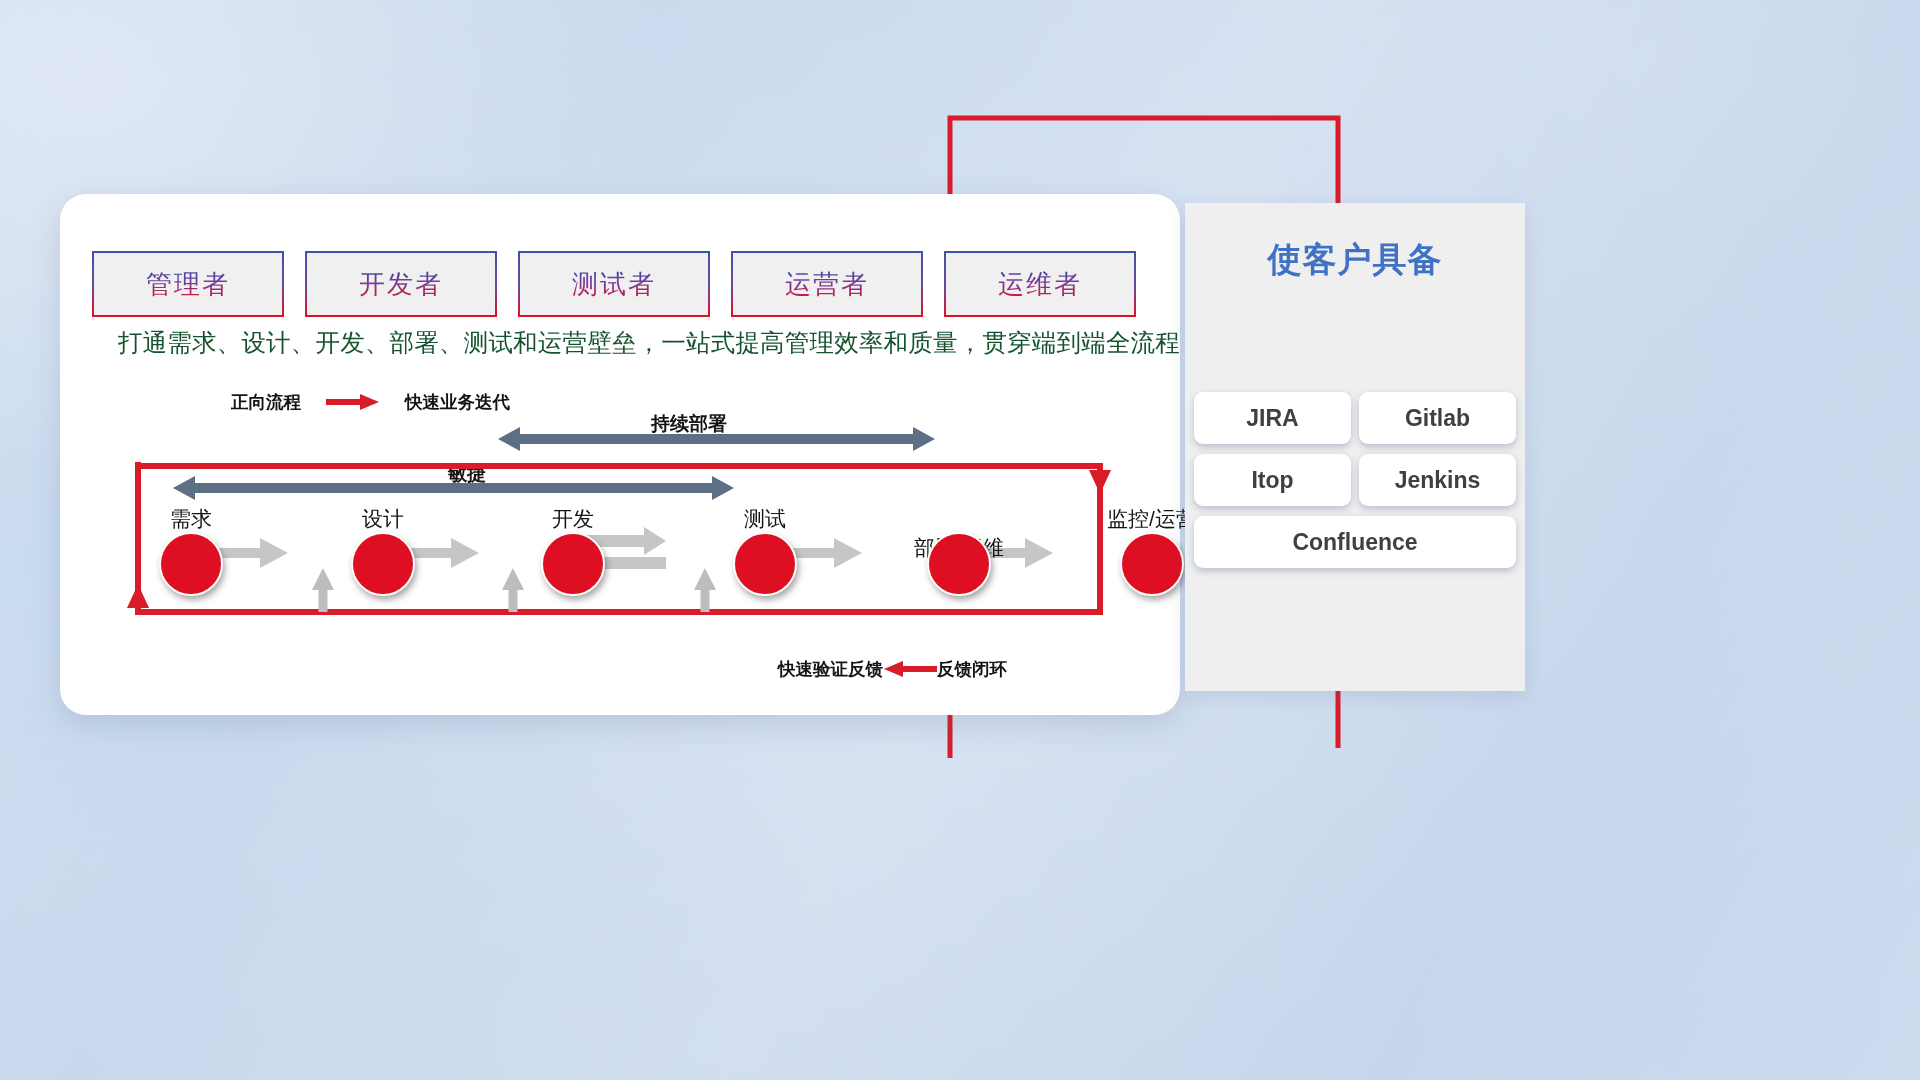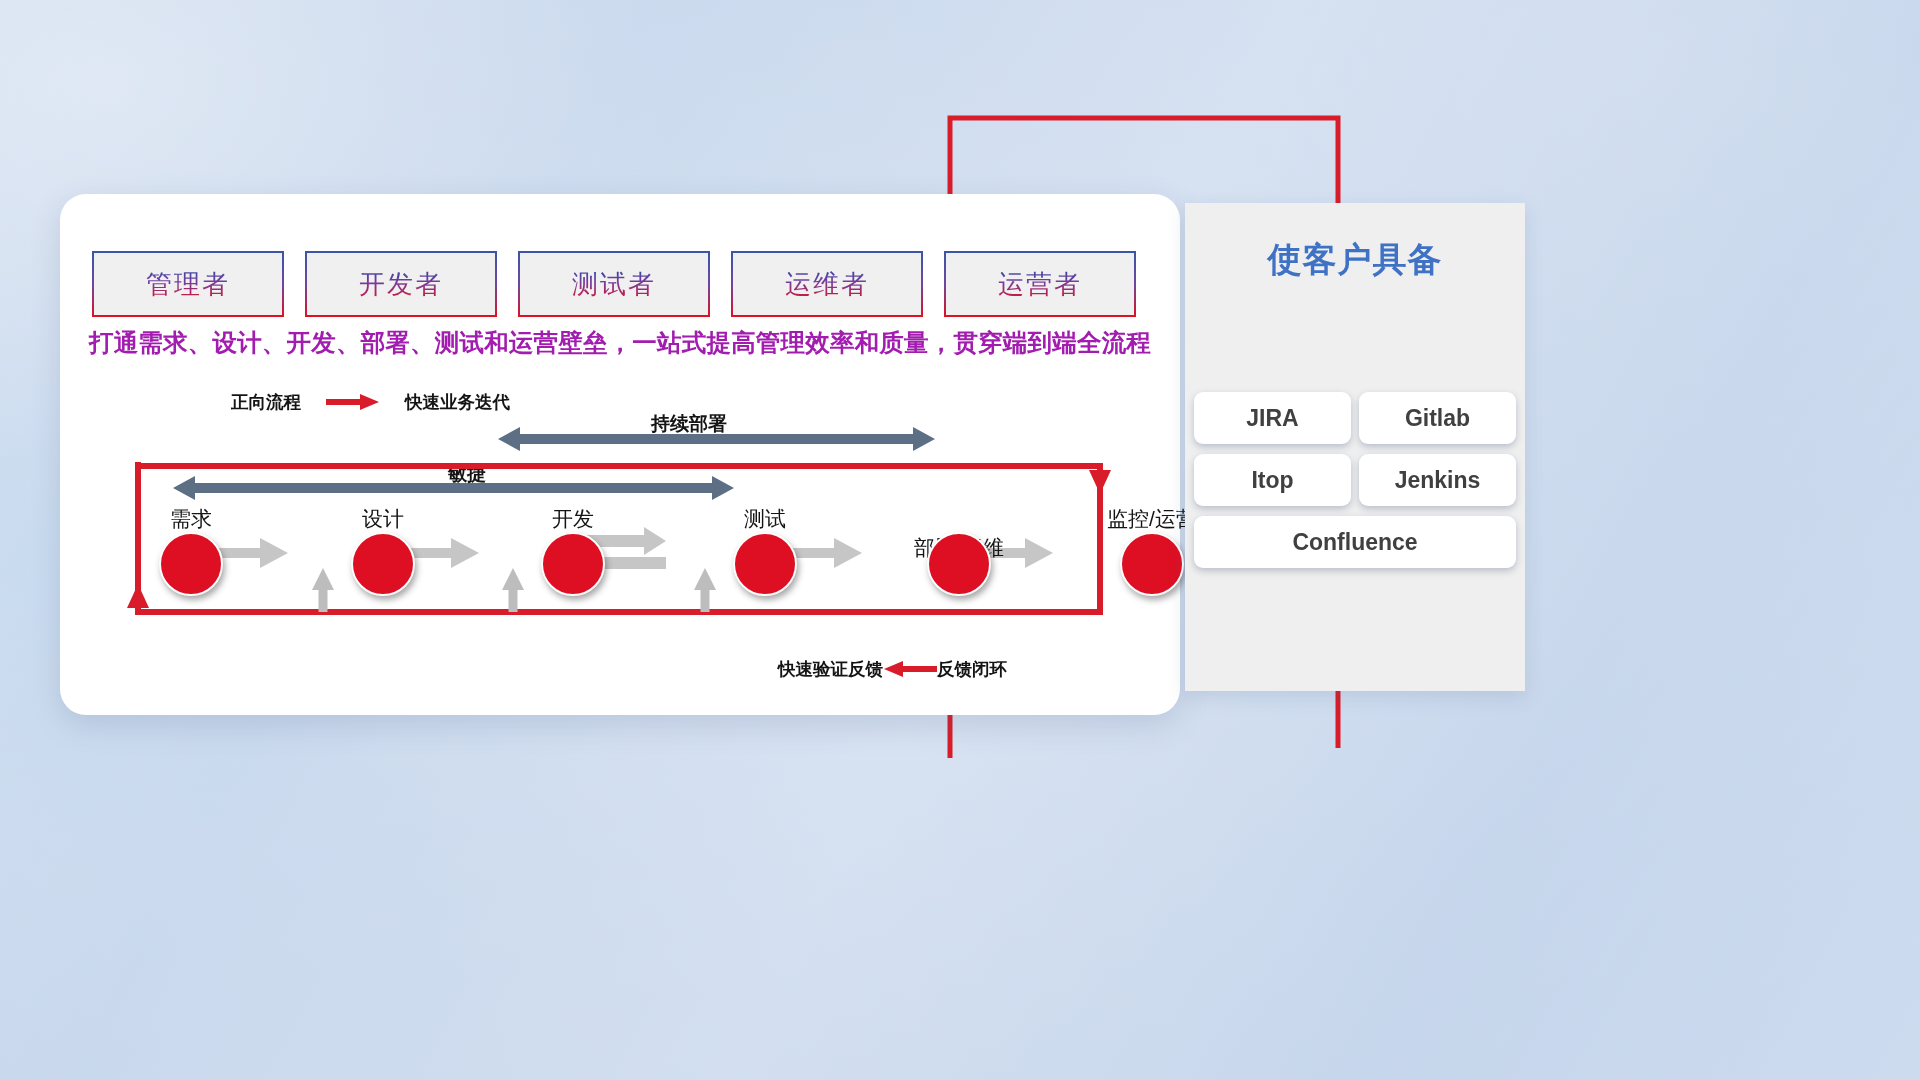--- a/index.html
+++ b/index.html
@@ -44,22 +44,22 @@
     background:linear-gradient(180deg,#3a55a8 0%,#6a48a0 48%,#e01020 100%);
     -webkit-mask:linear-gradient(#000 0 0) content-box,linear-gradient(#000 0 0);
     -webkit-mask-composite:xor;mask-composite:exclude;pointer-events:none;}
   .role-t{
     font-size:26px;font-weight:400;letter-spacing:2px;position:relative;
     background:linear-gradient(180deg,#2c4aa5 0%,#7a3a9a 45%,#e21020 100%);
     -webkit-background-clip:text;background-clip:text;color:transparent;
   }
 
   
-  #desc{position:absolute;left:60px;top:326px;width:1120px;text-align:center;
-    font-size:24.5px;font-weight:bold;color:#a21caf;letter-spacing:.2px;}
+  #desc{position:absolute;left:60px;top:326px;width:1120px;text-align:right;
+    font-size:24.5px;font-weight:normal;color:#14532d;letter-spacing:.2px;}
 
   
   #ann-fwd{position:absolute;left:231px;top:390px;display:flex;align-items:center;gap:25px;
     font-size:17.5px;font-weight:bold;color:#141414;}
   #ann-cd{position:absolute;left:651px;top:411px;font-size:19px;font-weight:bold;color:#141414;}
   #ann-agile{position:absolute;left:448px;top:461px;font-size:19px;font-weight:bold;color:#141414;}
 
   #ann-fb{position:absolute;left:778px;top:657px;display:flex;align-items:center;
     font-size:17.5px;font-weight:bold;color:#141414;}
 
@@ -105,24 +105,24 @@
   <div class="role">
       <span class="role-t">管理者</span>
     </div>
   <div class="role">
       <span class="role-t">开发者</span>
     </div>
   <div class="role">
       <span class="role-t">测试者</span>
     </div>
   <div class="role">
+      <span class="role-t">运营者</span>
+    </div>
+  <div class="role">
       <span class="role-t">运维者</span>
-    </div>
-  <div class="role">
-      <span class="role-t">运营者</span>
     </div>
 </div>
 
 <div id="desc">打通需求、设计、开发、部署、测试和运营壁垒，一站式提高管理效率和质量，贯穿端到端全流程</div>
 
 <div id="ann-fwd">
   <span>正向流程</span>
   <svg width="54" height="18" viewBox="0 0 54 18">
     <path d="M0 6 L34 6 L34 1 L53 9 L34 17 L34 12 L0 12 Z" fill="#d81c2a"></path>
   </svg>

